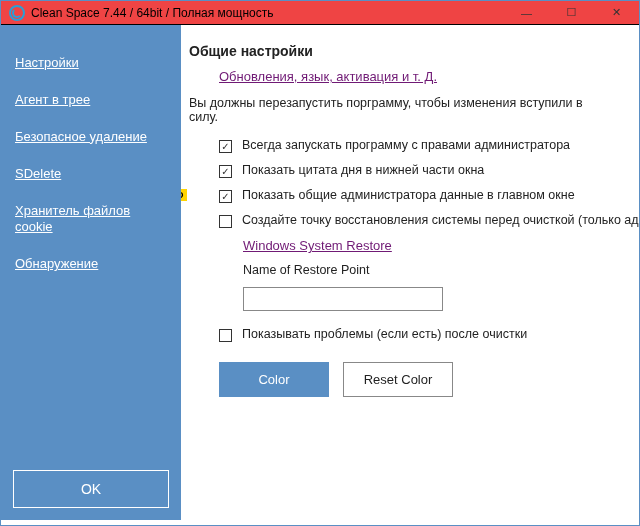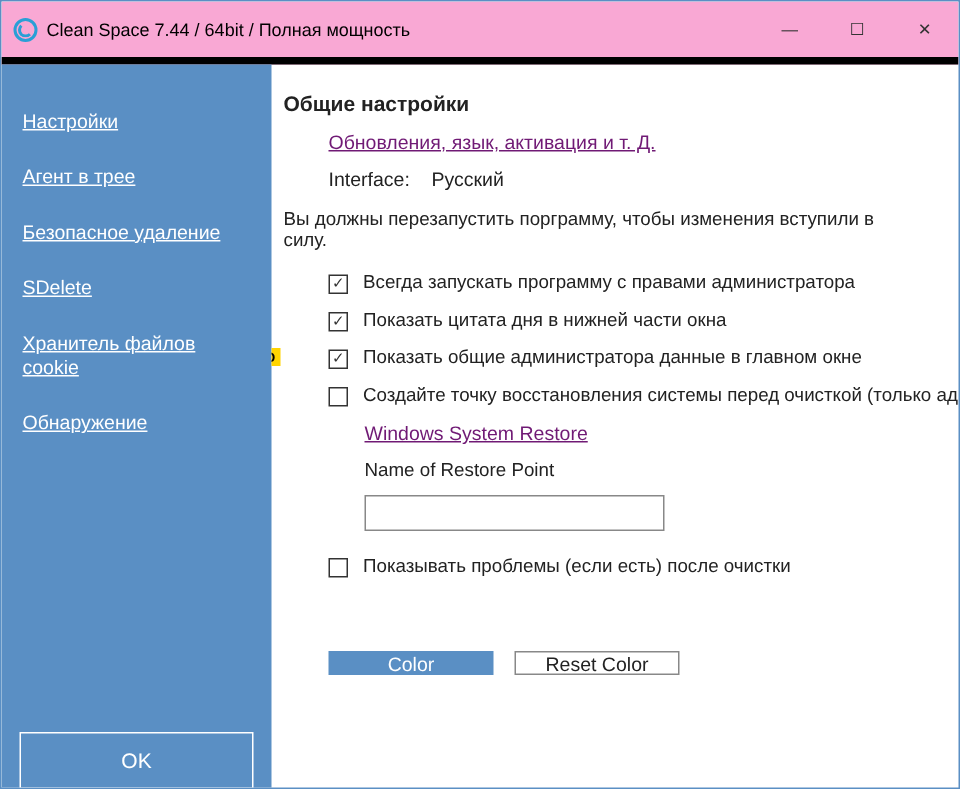--- a/index.html
+++ b/index.html
@@ -1,17 +1,17 @@
 <!DOCTYPE html>
 <html><head>
 <meta charset="utf-8">
 <style>
 * { box-sizing: border-box; margin: 0; padding: 0; font-family: "Segoe UI", Tahoma, sans-serif; }
 body { width: 640px; height: 526px; overflow: hidden; background: #fff; border: 1px solid #5a8fc4; }
-.titlebar { height: 42px; background: #f9a8d4; display: flex; align-items: center; padding-left: 8px; border-bottom: 5px solid #000000; }
+.titlebar { height: 24px; background: #ef4444; display: flex; align-items: center; padding-left: 8px; border-bottom: 1px solid #000000; }
 .app-icon { width: 16px; height: 16px; border: 2px solid #2a9fd6; border-radius: 50%; margin-right: 6px; position: relative; }
 .app-icon::after { content: ""; position: absolute; width: 6px; height: 6px; border: 2px solid #2a9fd6; border-radius: 50%; border-right-color: transparent; border-top-color: transparent; top: 1px; left: 1px; }
 .title-text { font-size: 12px; color: #000; }
 .win-controls { margin-left: auto; display: flex; }
 .win-btn { width: 45px; height: 29px; display: flex; align-items: center; justify-content: center; font-size: 11px; color: #333; cursor: pointer; }
 .content { display: flex; height: 495px; }
 .sidebar { width: 180px; background: #5a8fc4; display: flex; flex-direction: column; padding-top: 20px; }
 .sidebar-item { color: #fff; font-size: 13px; text-decoration: underline; padding: 10px 14px; cursor: pointer; line-height: 1.3; }
 .sidebar-spacer { flex: 1; }
 .ok-btn { margin: 12px; height: 38px; border: 1px solid #fff; color: #fff; background: transparent; font-size: 14px; cursor: pointer; display: flex; align-items: center; justify-content: center; }
@@ -23,21 +23,21 @@
 .restart-note { margin: 12px 0 14px 0; font-size: 12.5px; }
 .check-row { display: flex; align-items: flex-start; margin: 10px 0; position: relative; }
 .pro-badge { position: absolute; left: -28px; top: 1px; background: #ffd400; color: #000; font-size: 9px; font-weight: bold; padding: 1px 3px; }
 .checkbox { width: 13px; height: 13px; border: 1px solid #333; margin-right: 10px; margin-left: 30px; flex-shrink: 0; margin-top: 2px; display: flex; align-items: center; justify-content: center; font-size: 10px; color: #333; cursor: pointer; }
 .checkbox.checked::after { content: "✓"; line-height: 1; }
 .check-label { font-size: 12.5px; white-space: nowrap; }
 .sub-link { margin-left: 54px; margin-top: 8px; }
 .sub-label { margin-left: 54px; margin-top: 10px; font-size: 12.5px; }
 .text-input { margin-left: 54px; margin-top: 10px; width: 200px; height: 24px; border: 1px solid #888; padding: 2px 4px; font-size: 12px; }
 .btn-row { margin-left: 30px; margin-top: 20px; display: flex; gap: 14px; }
-.btn { width: 110px; height: 16px; font-size: 13px; cursor: pointer; display: flex; align-items: center; justify-content: center; margin-top: 29px; }
+.btn { width: 110px; height: 35px; font-size: 13px; cursor: pointer; display: flex; align-items: center; justify-content: center; }
 .btn-primary { background: #5a8fc4; color: #fff; border: none; }
 .btn-secondary { background: #fff; color: #222; border: 1px solid #888; }
 </style>
 </head>
 <body>
 
 <div class="titlebar">
   <div class="app-icon"></div>
   <div class="title-text">Clean Space 7.44 / 64bit / Полная мощность</div>
   <div class="win-controls">
@@ -55,24 +55,20 @@
     <div class="sidebar-item">SDelete</div>
     <div class="sidebar-item">Хранитель файлов cookie</div>
     <div class="sidebar-item">Обнаружение</div>
     <div class="sidebar-spacer"></div>
     <div class="ok-btn">OK</div>
   </div>
 
   <div class="main">
     <div class="heading">Общие настройки</div>
     <div class="row"><span class="link">Обновления, язык, активация и т. Д.</span></div>
-    <div class="interface-row">
-      <span>Interface:</span>&nbsp;&nbsp;&nbsp;
-      <span>Русский</span>
-    </div>
     <div class="restart-note">Вы должны перезапустить порграмму, чтобы изменения вступили в силу.</div>
 
     <div class="check-row">
       <div class="checkbox checked"></div>
       <div class="check-label">Всегда запускать программу с правами администратора</div>
     </div>
     <div class="check-row">
       <div class="checkbox checked"></div>
       <div class="check-label">Показать цитата дня в нижней части окна</div>
     </div>

